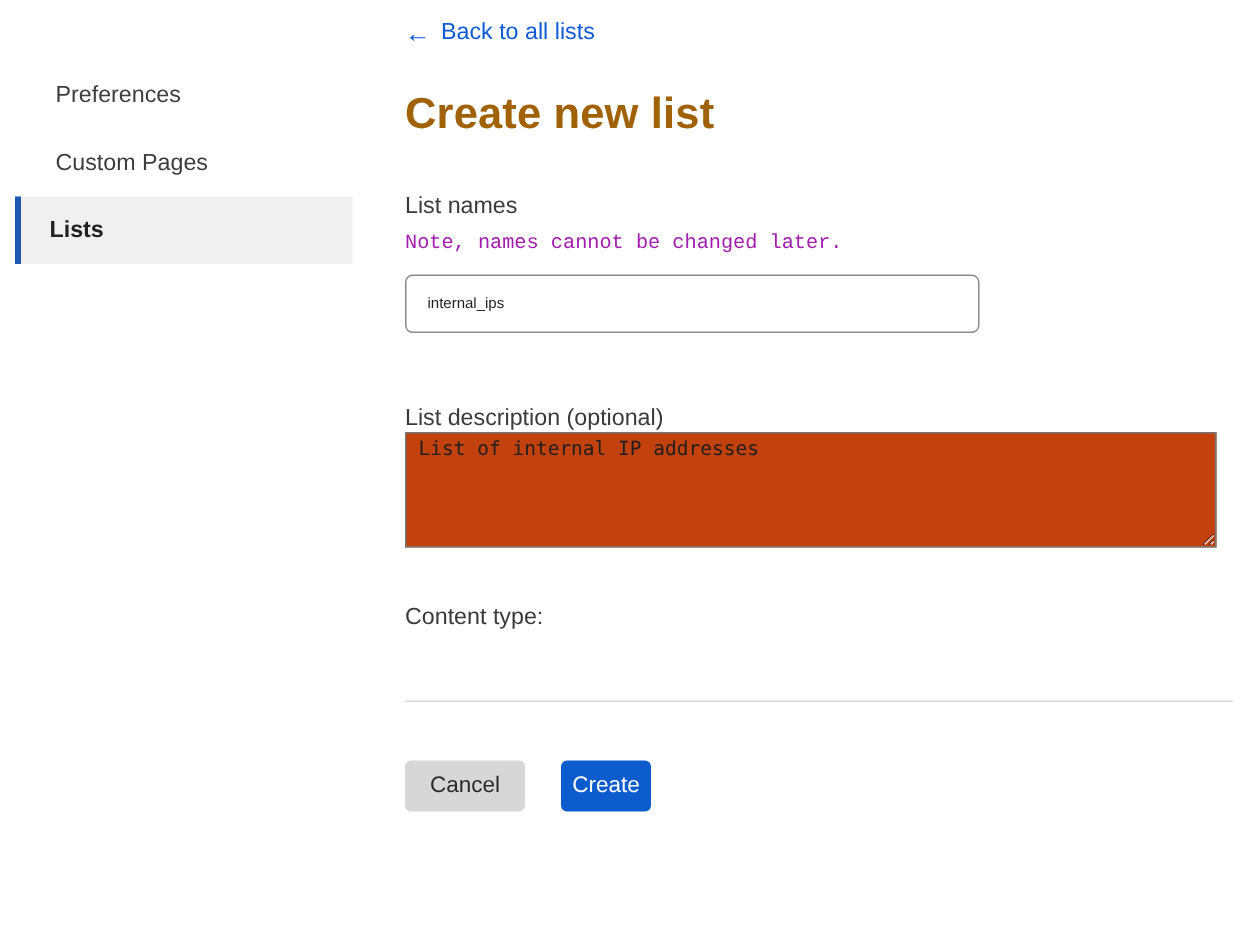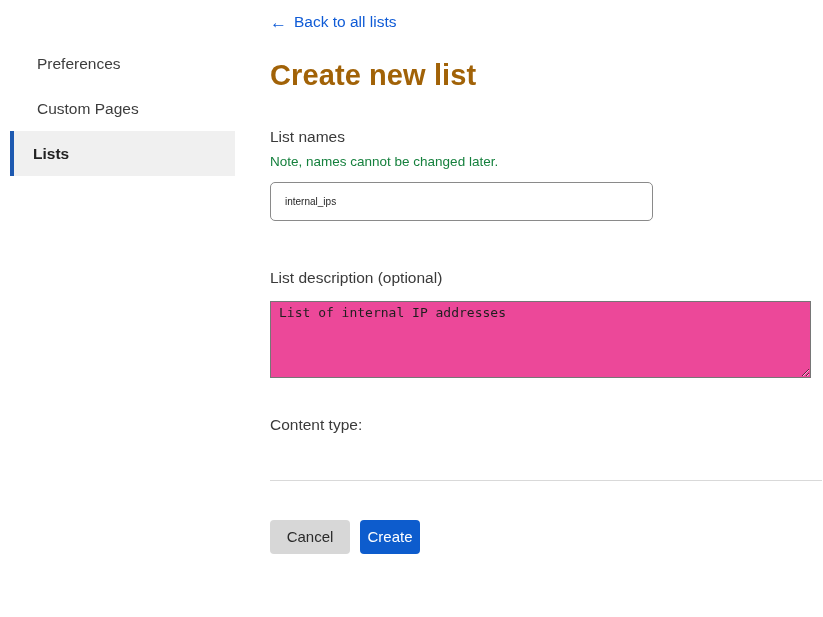--- a/index.html
+++ b/index.html
@@ -59,50 +59,50 @@
   }
 
   .field-label {
     font-size: 15.5px;
     color: #3a3a3a;
   }
   .label-name  { margin-top: 36px; }
   .field-note {
     margin-top: 8px;
     font-size: 13.5px;
-    color: #15803d;
+    color: #a21caf;
+    font-family: Liberation Mono, monospace;
   }
   .text-input {
     display: block;
     margin-top: 13px;
     width: 383px; height: 39px;
     border: 1px solid #8a8a8a;
     border-radius: 5px;
     padding: 0 14px;
     font-size: 10px;
     font-family: "Liberation Sans", "DejaVu Sans", sans-serif;
     color: #1f1f1f;
     outline: none;
     background: #fff;
   }
   .label-desc { margin-top: 48px; }
   .desc-area {
     display: block;
-    margin-top: 14px;
     width: 541px; height: 77px;
     border: 1px solid #767676;
     border-radius: 0;
     padding: 3px 8px;
     font-family: "DejaVu Sans Mono", "Liberation Mono", monospace;
     font-size: 13px;
     color: #1f1f1f;
     outline: none;
     resize: both;
     overflow: auto;
-    background: #ec4899;
+    background: #c2410c;
   }
 
   .label-content { margin-top: 38px; }
   .radio-group { margin-top: 16px; }
   .radio-row {
     display: flex; align-items: center;
     height: 23px;
     cursor: pointer;
   }
   .radio-outer {
@@ -127,21 +127,21 @@
   }
 
   .divider {
     margin-top: 46px;
     width: 552px; height: 1px;
     background: var(--divider, #d9d9d9);
   }
 
   .footer-actions {
     margin-top: 39px;
-    display: flex; gap: 10px;
+    display: flex; gap: 24px;
   }
   .btn {
     height: 34px;
     border: none;
     border-radius: 4px;
     font-family: "Liberation Sans", "DejaVu Sans", sans-serif;
     font-size: 15px;
     cursor: pointer;
     display: inline-flex; align-items: center; justify-content: center;
   }

